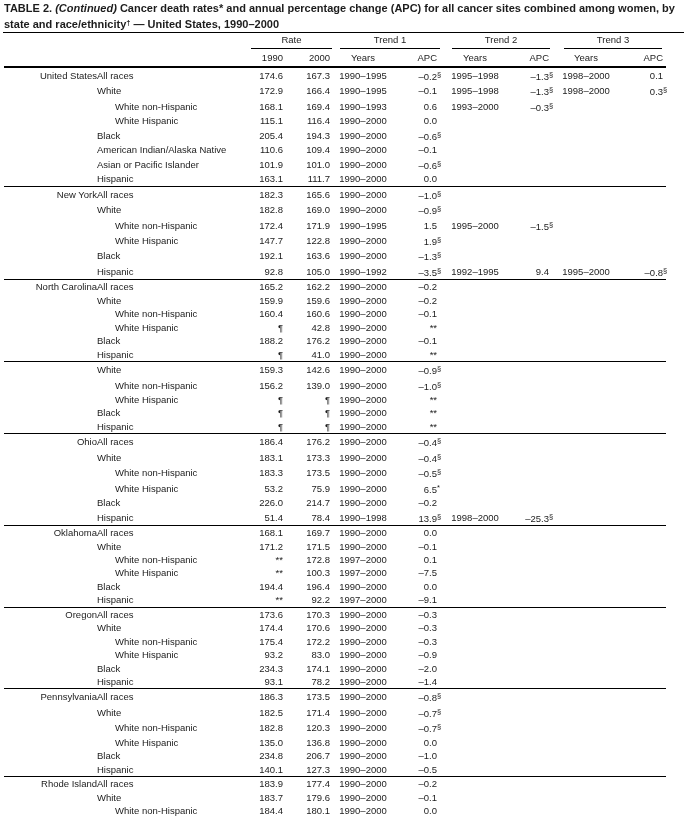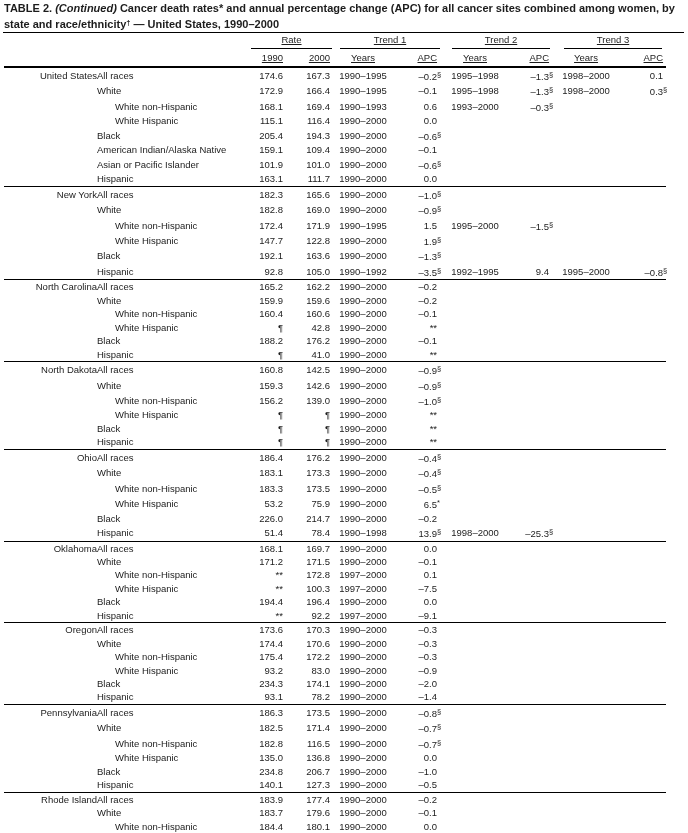--- a/index.html
+++ b/index.html
@@ -6,21 +6,21 @@
   .page{
     width:688px;height:833px;box-sizing:border-box;
     font-family:"Liberation Sans",sans-serif;color:#1c1c1c;overflow:hidden;
   }
   .title{font-weight:bold;font-size:11px;line-height:13.5px;padding:2px 2px 1px 4px;}
   .title i{font-style:italic;}
   .tsup{font-size:7.5px;vertical-align:3px;}
   .rule-top{border-top:1.5px solid #000;width:681px;margin-left:3px;height:0;}
   table{border-collapse:collapse;table-layout:fixed;width:661px;margin-left:4px;font-size:9.5px;}
   thead{border-bottom:2px solid #000;}
-  thead th{font-weight:normal;font-size:9.5px;padding:0;vertical-align:bottom;text-decoration:underline;}
+  thead th{font-weight:normal;font-size:9.5px;padding:0;vertical-align:bottom;}
   .grp{border-bottom:1.2px solid #000;text-align:center;padding-bottom:1px;line-height:14px;}
   .g-rate{margin-left:4px;}
   .g-t1{margin-left:8px;}
   .g-t2{margin-left:12px;margin-right:2px;}
   .g-t3{margin-left:12px;margin-right:4px;}
   .subrow th{height:17px;line-height:17px;}
   td{line-height:13.45px;height:13.45px;padding:0;white-space:nowrap;overflow:visible;font-size:9.5px;}
   tbody{border-top:1.5px solid #000;}
   tbody.first{border-top:none;}
   .state{text-align:right;}
@@ -138,21 +138,21 @@
           <td class="yrs">1990–2000</td>
           <td class="apc"><span>–0.6</span><sup class="fn">§</sup></td>
           <td class="yrs"></td>
           <td class="apc"><span></span><sup class="fn"></sup></td>
           <td class="yrs"></td>
           <td class="apc"><span></span><sup class="fn"></sup></td>
         </tr>
         <tr>
           <td class="state"></td>
           <td class="race">American Indian/Alaska Native</td>
-          <td class="num">159.1</td>
+          <td class="num">110.6</td>
           <td class="num">109.4</td>
           <td class="yrs">1990–2000</td>
           <td class="apc"><span>–0.1</span><sup class="fn"></sup></td>
           <td class="yrs"></td>
           <td class="apc"><span></span><sup class="fn"></sup></td>
           <td class="yrs"></td>
           <td class="apc"><span></span><sup class="fn"></sup></td>
         </tr>
         <tr>
           <td class="state"></td>
@@ -322,32 +322,20 @@
           <td class="yrs">1990–2000</td>
           <td class="apc"><span>**</span><sup class="fn"></sup></td>
           <td class="yrs"></td>
           <td class="apc"><span></span><sup class="fn"></sup></td>
           <td class="yrs"></td>
           <td class="apc"><span></span><sup class="fn"></sup></td>
         </tr>
       </tbody>
       <tbody>
         <tr>
-          <td class="state">North Dakota</td>
-          <td class="race">All races</td>
-          <td class="num">160.8</td>
-          <td class="num">142.5</td>
-          <td class="yrs">1990–2000</td>
-          <td class="apc"><span>–0.9</span><sup class="fn">§</sup></td>
-          <td class="yrs"></td>
-          <td class="apc"><span></span><sup class="fn"></sup></td>
-          <td class="yrs"></td>
-          <td class="apc"><span></span><sup class="fn"></sup></td>
-        </tr>
-        <tr>
           <td class="state"></td>
           <td class="race">White</td>
           <td class="num">159.3</td>
           <td class="num">142.6</td>
           <td class="yrs">1990–2000</td>
           <td class="apc"><span>–0.9</span><sup class="fn">§</sup></td>
           <td class="yrs"></td>
           <td class="apc"><span></span><sup class="fn"></sup></td>
           <td class="yrs"></td>
           <td class="apc"><span></span><sup class="fn"></sup></td>
@@ -645,21 +633,21 @@
           <td class="apc"><span>–0.7</span><sup class="fn">§</sup></td>
           <td class="yrs"></td>
           <td class="apc"><span></span><sup class="fn"></sup></td>
           <td class="yrs"></td>
           <td class="apc"><span></span><sup class="fn"></sup></td>
         </tr>
         <tr>
           <td class="state"></td>
           <td class="race indent">White non-Hispanic</td>
           <td class="num">182.8</td>
-          <td class="num">116.5</td>
+          <td class="num">120.3</td>
           <td class="yrs">1990–2000</td>
           <td class="apc"><span>–0.7</span><sup class="fn">§</sup></td>
           <td class="yrs"></td>
           <td class="apc"><span></span><sup class="fn"></sup></td>
           <td class="yrs"></td>
           <td class="apc"><span></span><sup class="fn"></sup></td>
         </tr>
         <tr>
           <td class="state"></td>
           <td class="race indent">White Hispanic</td>

